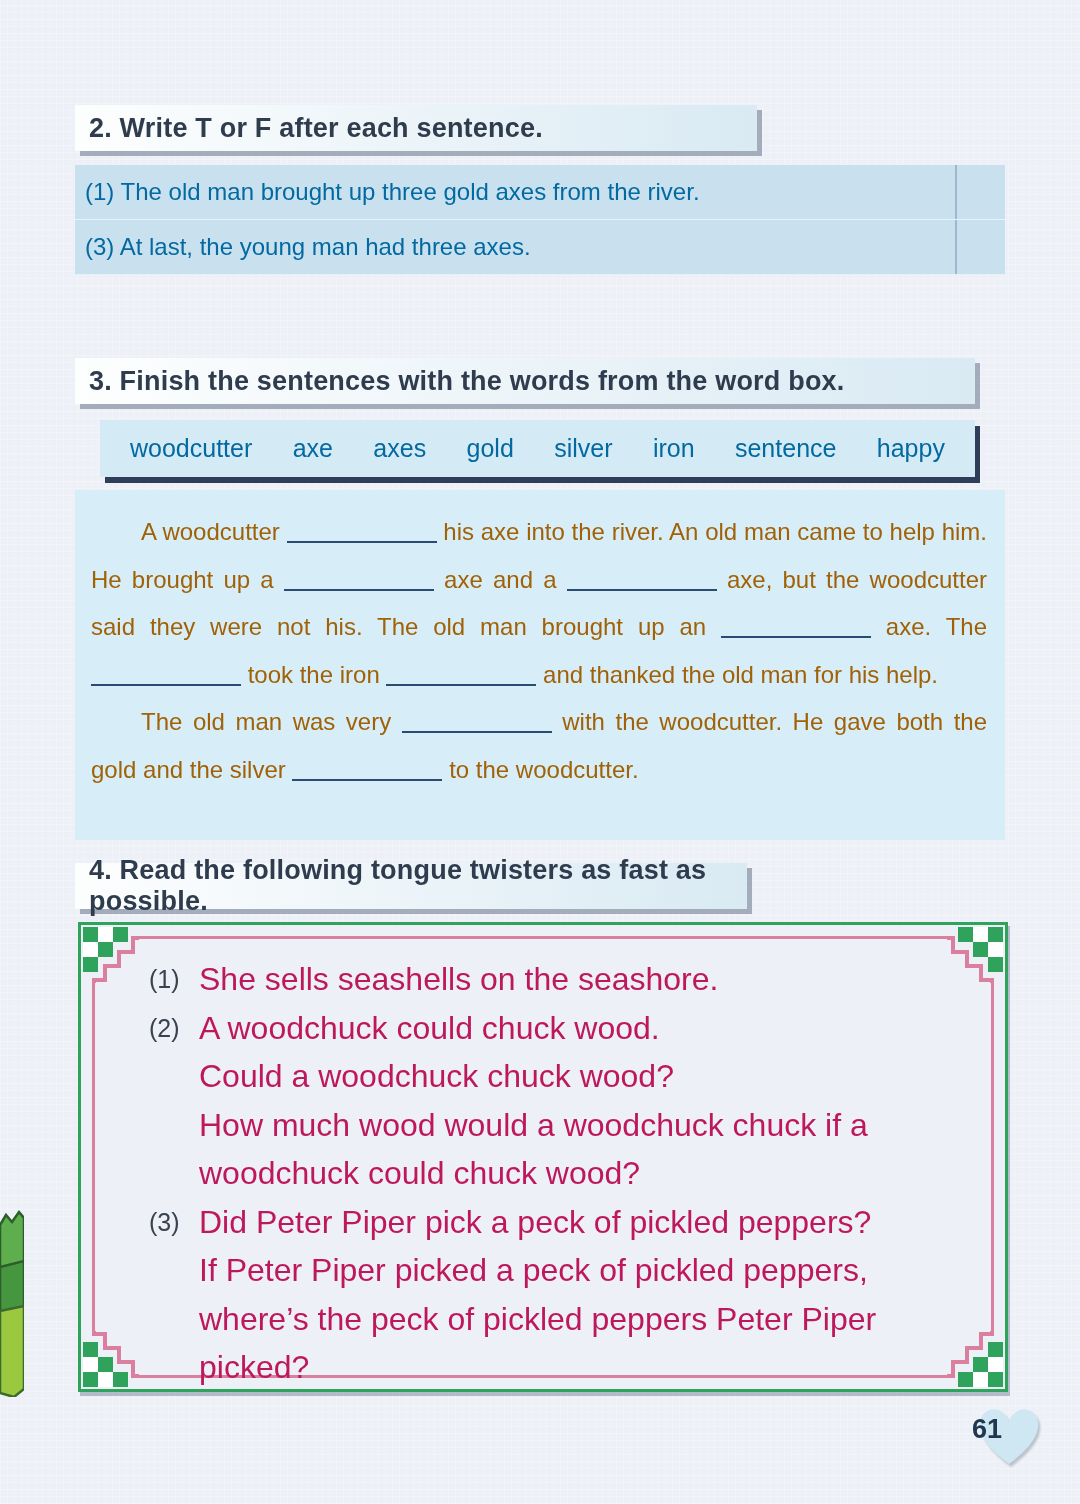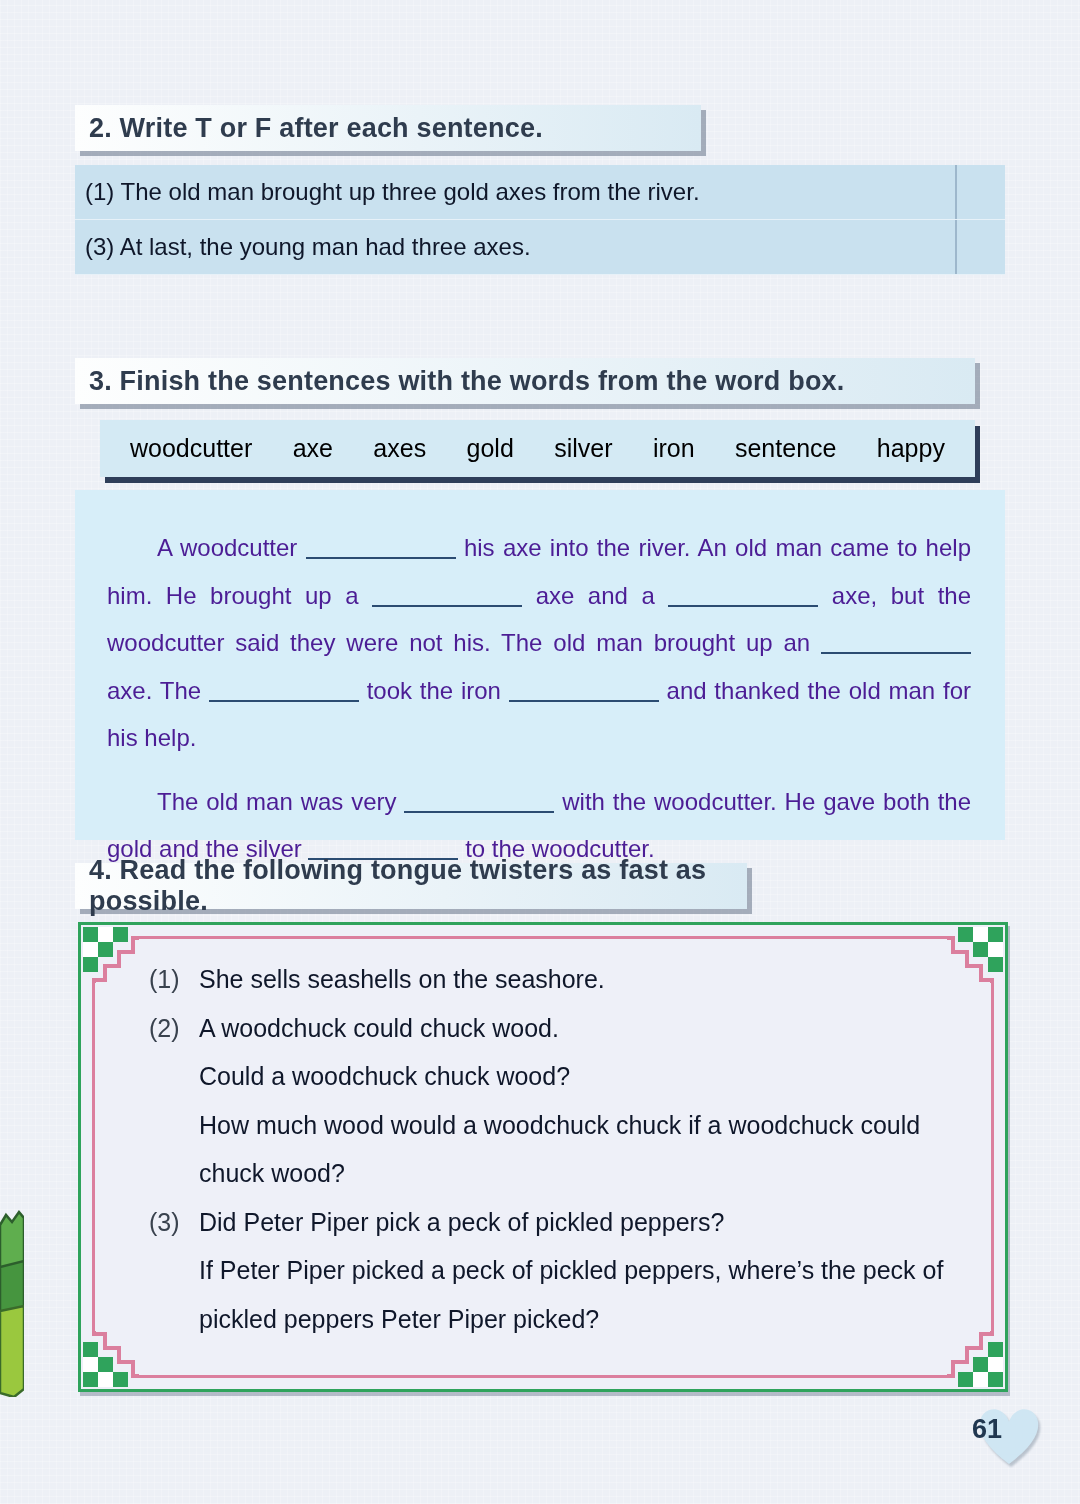--- a/index.html
+++ b/index.html
@@ -35,44 +35,44 @@
     position:absolute;left:75px;top:165px;width:930px;
     background:#c9e1ef;
   }
   .tf-row{
     display:flex;align-items:center;height:55px;
     border-bottom:1px solid rgba(255,255,255,.55);
     box-sizing:border-box;
   }
   .tf-row.alt{background:#fbfdfe;}
   .tf-row .tf-text{
-    flex:1;padding-left:10px;font-size:24px;color:#0f172a;
+    flex:1;padding-left:10px;font-size:24px;color:#0369a1;
   }
   .tf-answer{
     width:50px;height:100%;
     border-left:2px solid rgba(120,150,175,.55);
     box-sizing:border-box;
   }
   
   .word-box{
     position:absolute;left:100px;top:420px;width:875px;height:57px;
     background:#d4eaf4;
     box-shadow:5px 6px 0 #2e3e59;
     display:flex;align-items:center;justify-content:space-between;
     padding:0 30px;box-sizing:border-box;
   }
-  .word-box .word{font-size:25px;color:#000000;}
+  .word-box .word{font-size:25px;color:#0369a1;}
   
   .fill-box{
     position:absolute;left:75px;top:490px;width:930px;height:350px;
     background:#d7eef9;
     padding:18px 18px 0 16px;box-sizing:border-box;
   }
   .fill-box p{
-    margin:16px;font-size:24px;line-height:47.5px;color:#4c1d95;
+    margin:0;font-size:24px;line-height:47.5px;color:#a16207;
     text-align:justify;text-indent:50px;
   }
   .blank{
     display:inline-block;width:150px;height:4px;
     border-bottom:2.5px solid #2b4c72;
     transform:translateY(3px);
   }
   
   .twister-box{
     position:absolute;left:78px;top:922px;width:930px;height:470px;
@@ -93,40 +93,40 @@
   .corner.br{right:0;bottom:0;transform:scale(-1,-1);}
   .twisters{
     position:absolute;left:68px;top:30px;right:40px;
   }
   .twister{display:flex;}
   .twister .num{
     width:50px;flex:none;font-size:25px;color:#39424e;line-height:48.5px;
   }
   .twister .lines{flex:1;}
   .twister .lines div{
-    font-size:25px;color:#0f172a;line-height:48.5px;
+    font-size:32px;color:#be185d;line-height:48.5px;
   }
   
   .heart{
     position:absolute;left:972px;top:1398px;width:74px;height:74px;
   }
   .heart svg{position:absolute;left:0;top:0;filter:drop-shadow(2px 3px 1px rgba(90,110,130,.35));}
   .heart .num{
     position:absolute;left:0;top:16px;width:100%;
     text-align:left;font-size:27px;font-weight:700;color:#203750;
   }
   
   .tree{position:absolute;left:0;top:1205px;}
 </style>
 </head>
 <body>
 
 <div class="page">
 
-  <div class="sec-header" style="left:75px;top:105px;width:626px;">
+  <div class="sec-header" style="left:75px;top:105px;width:682px;">
     <span>2. Write T or F after each sentence.</span>
   </div>
   <div class="tf-table">
       <div class="tf-row">
         <div class="tf-text">(1) The old man brought up three gold axes from the river.</div>
         <div class="tf-answer"></div>
       </div>
       <div class="tf-row">
         <div class="tf-text">(3) At last, the young man had three axes.</div>
         <div class="tf-answer"></div>

